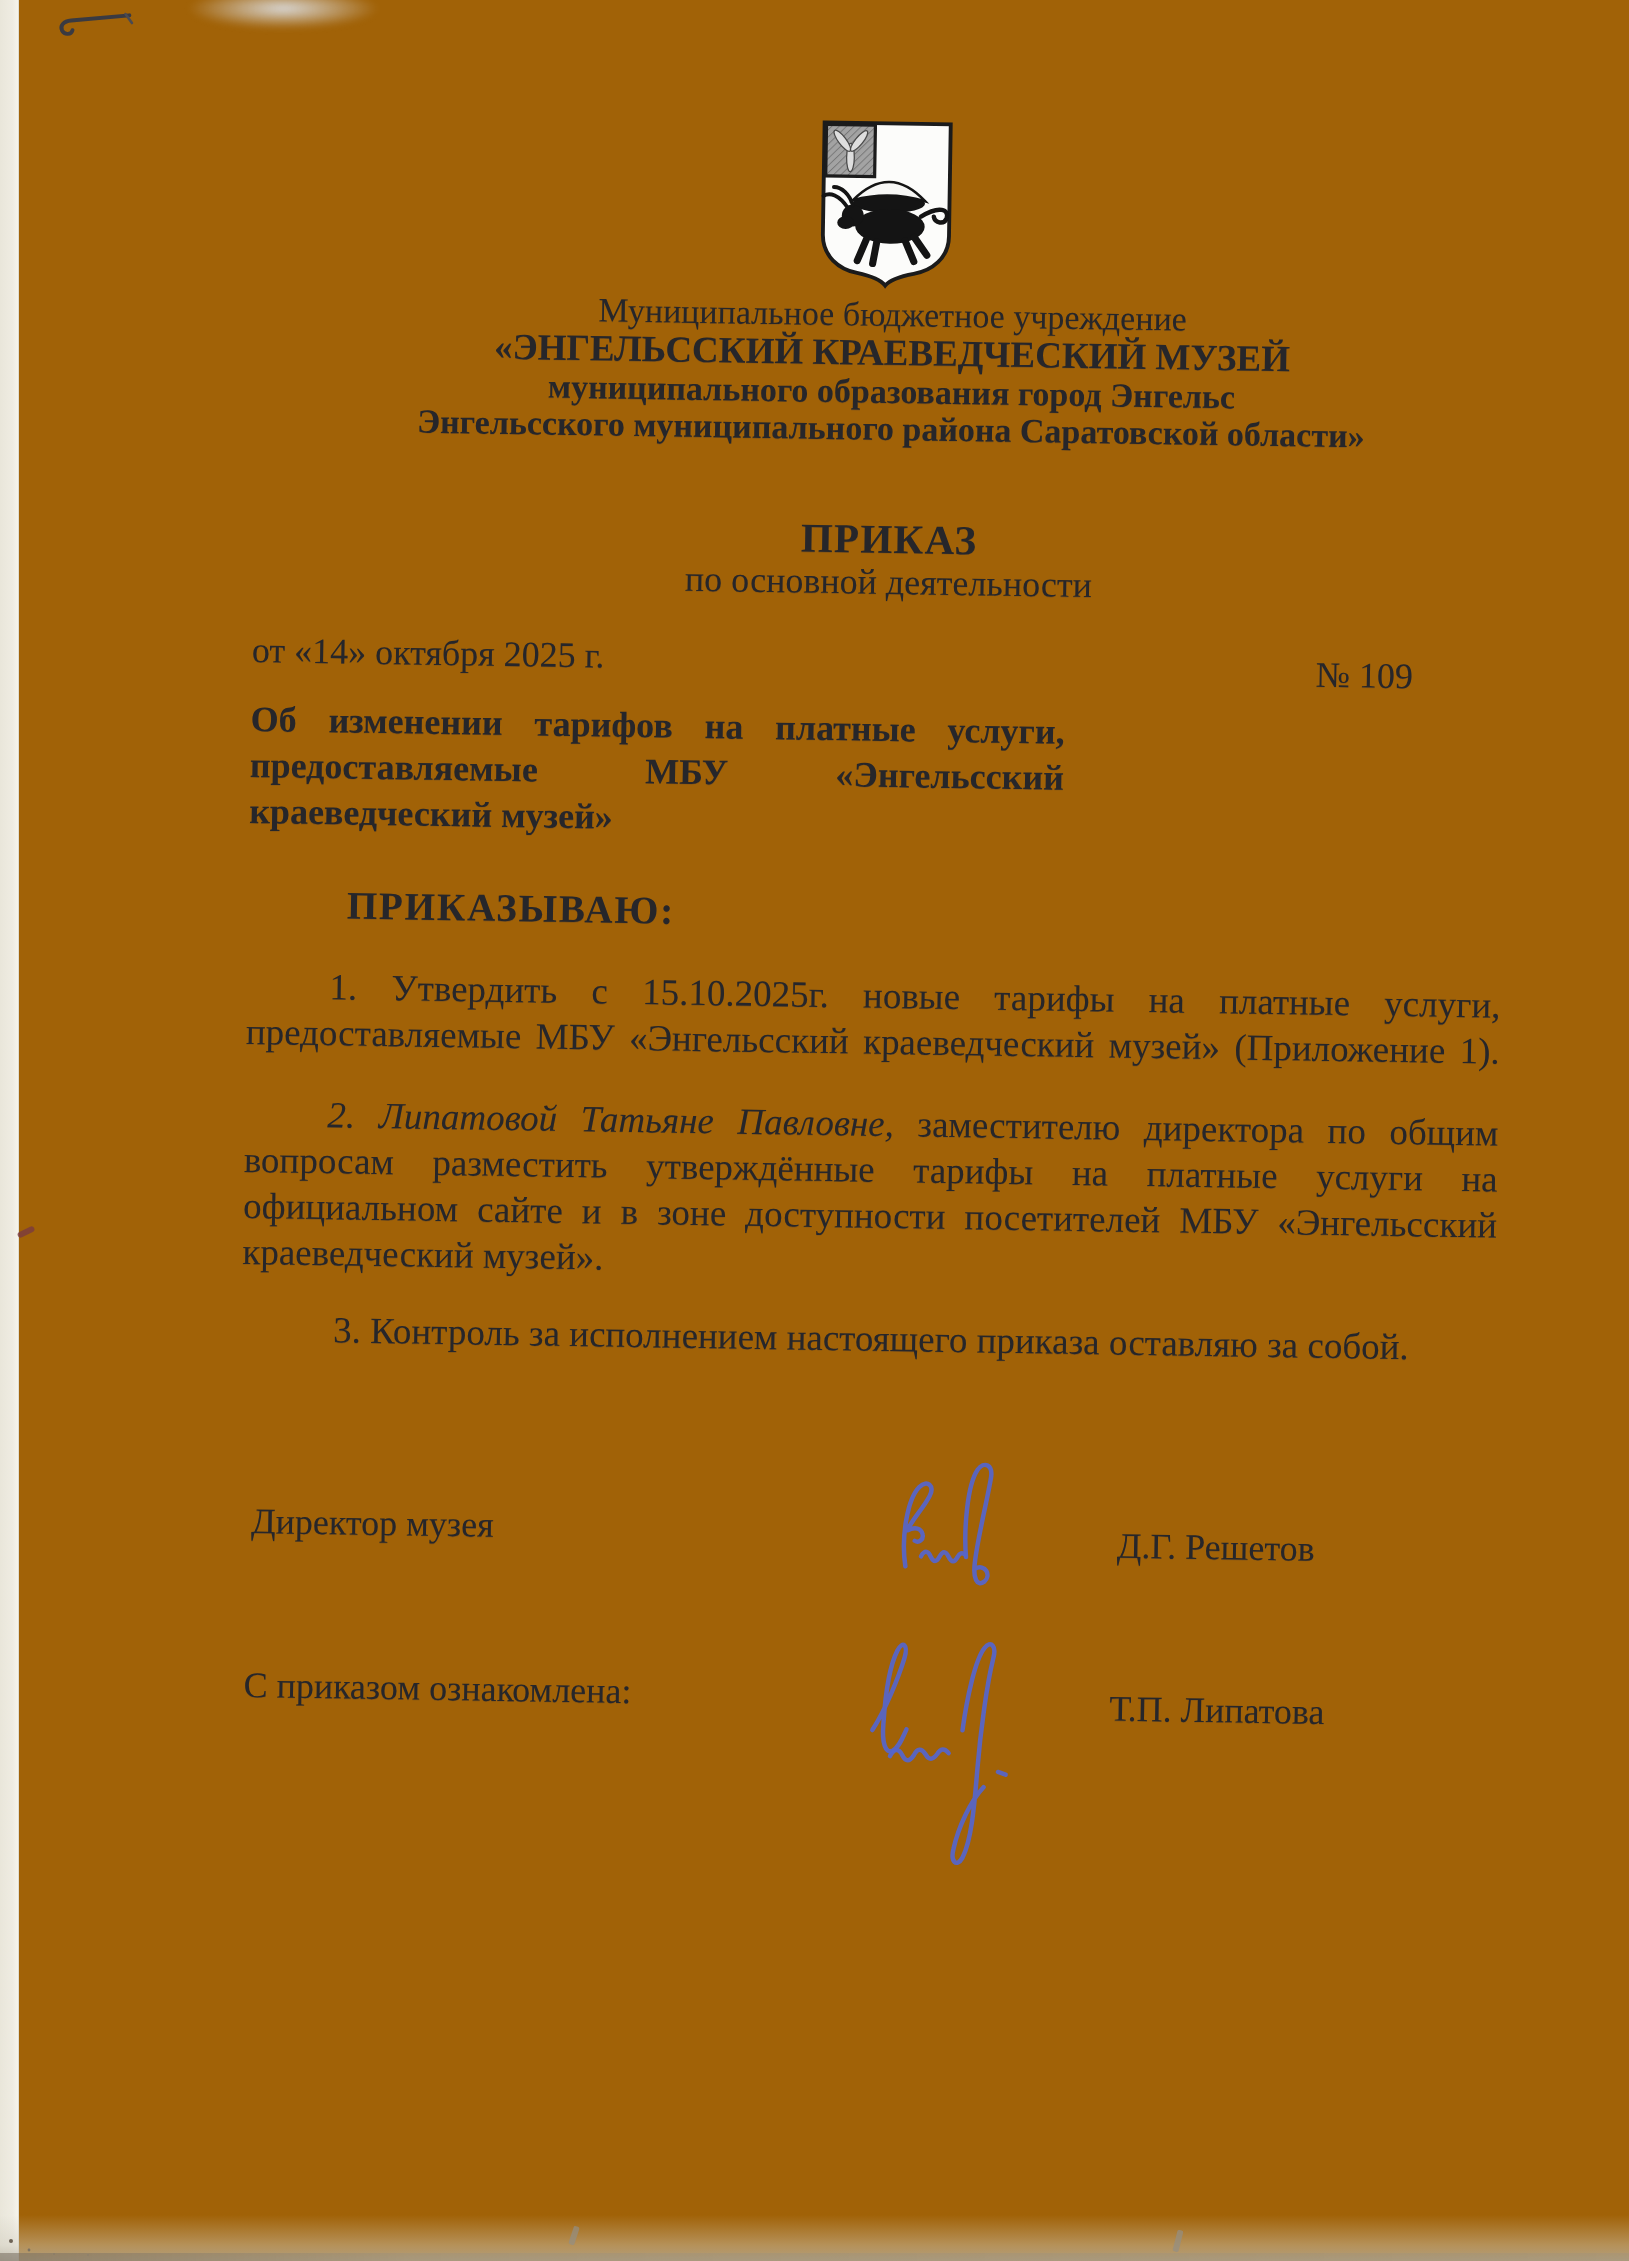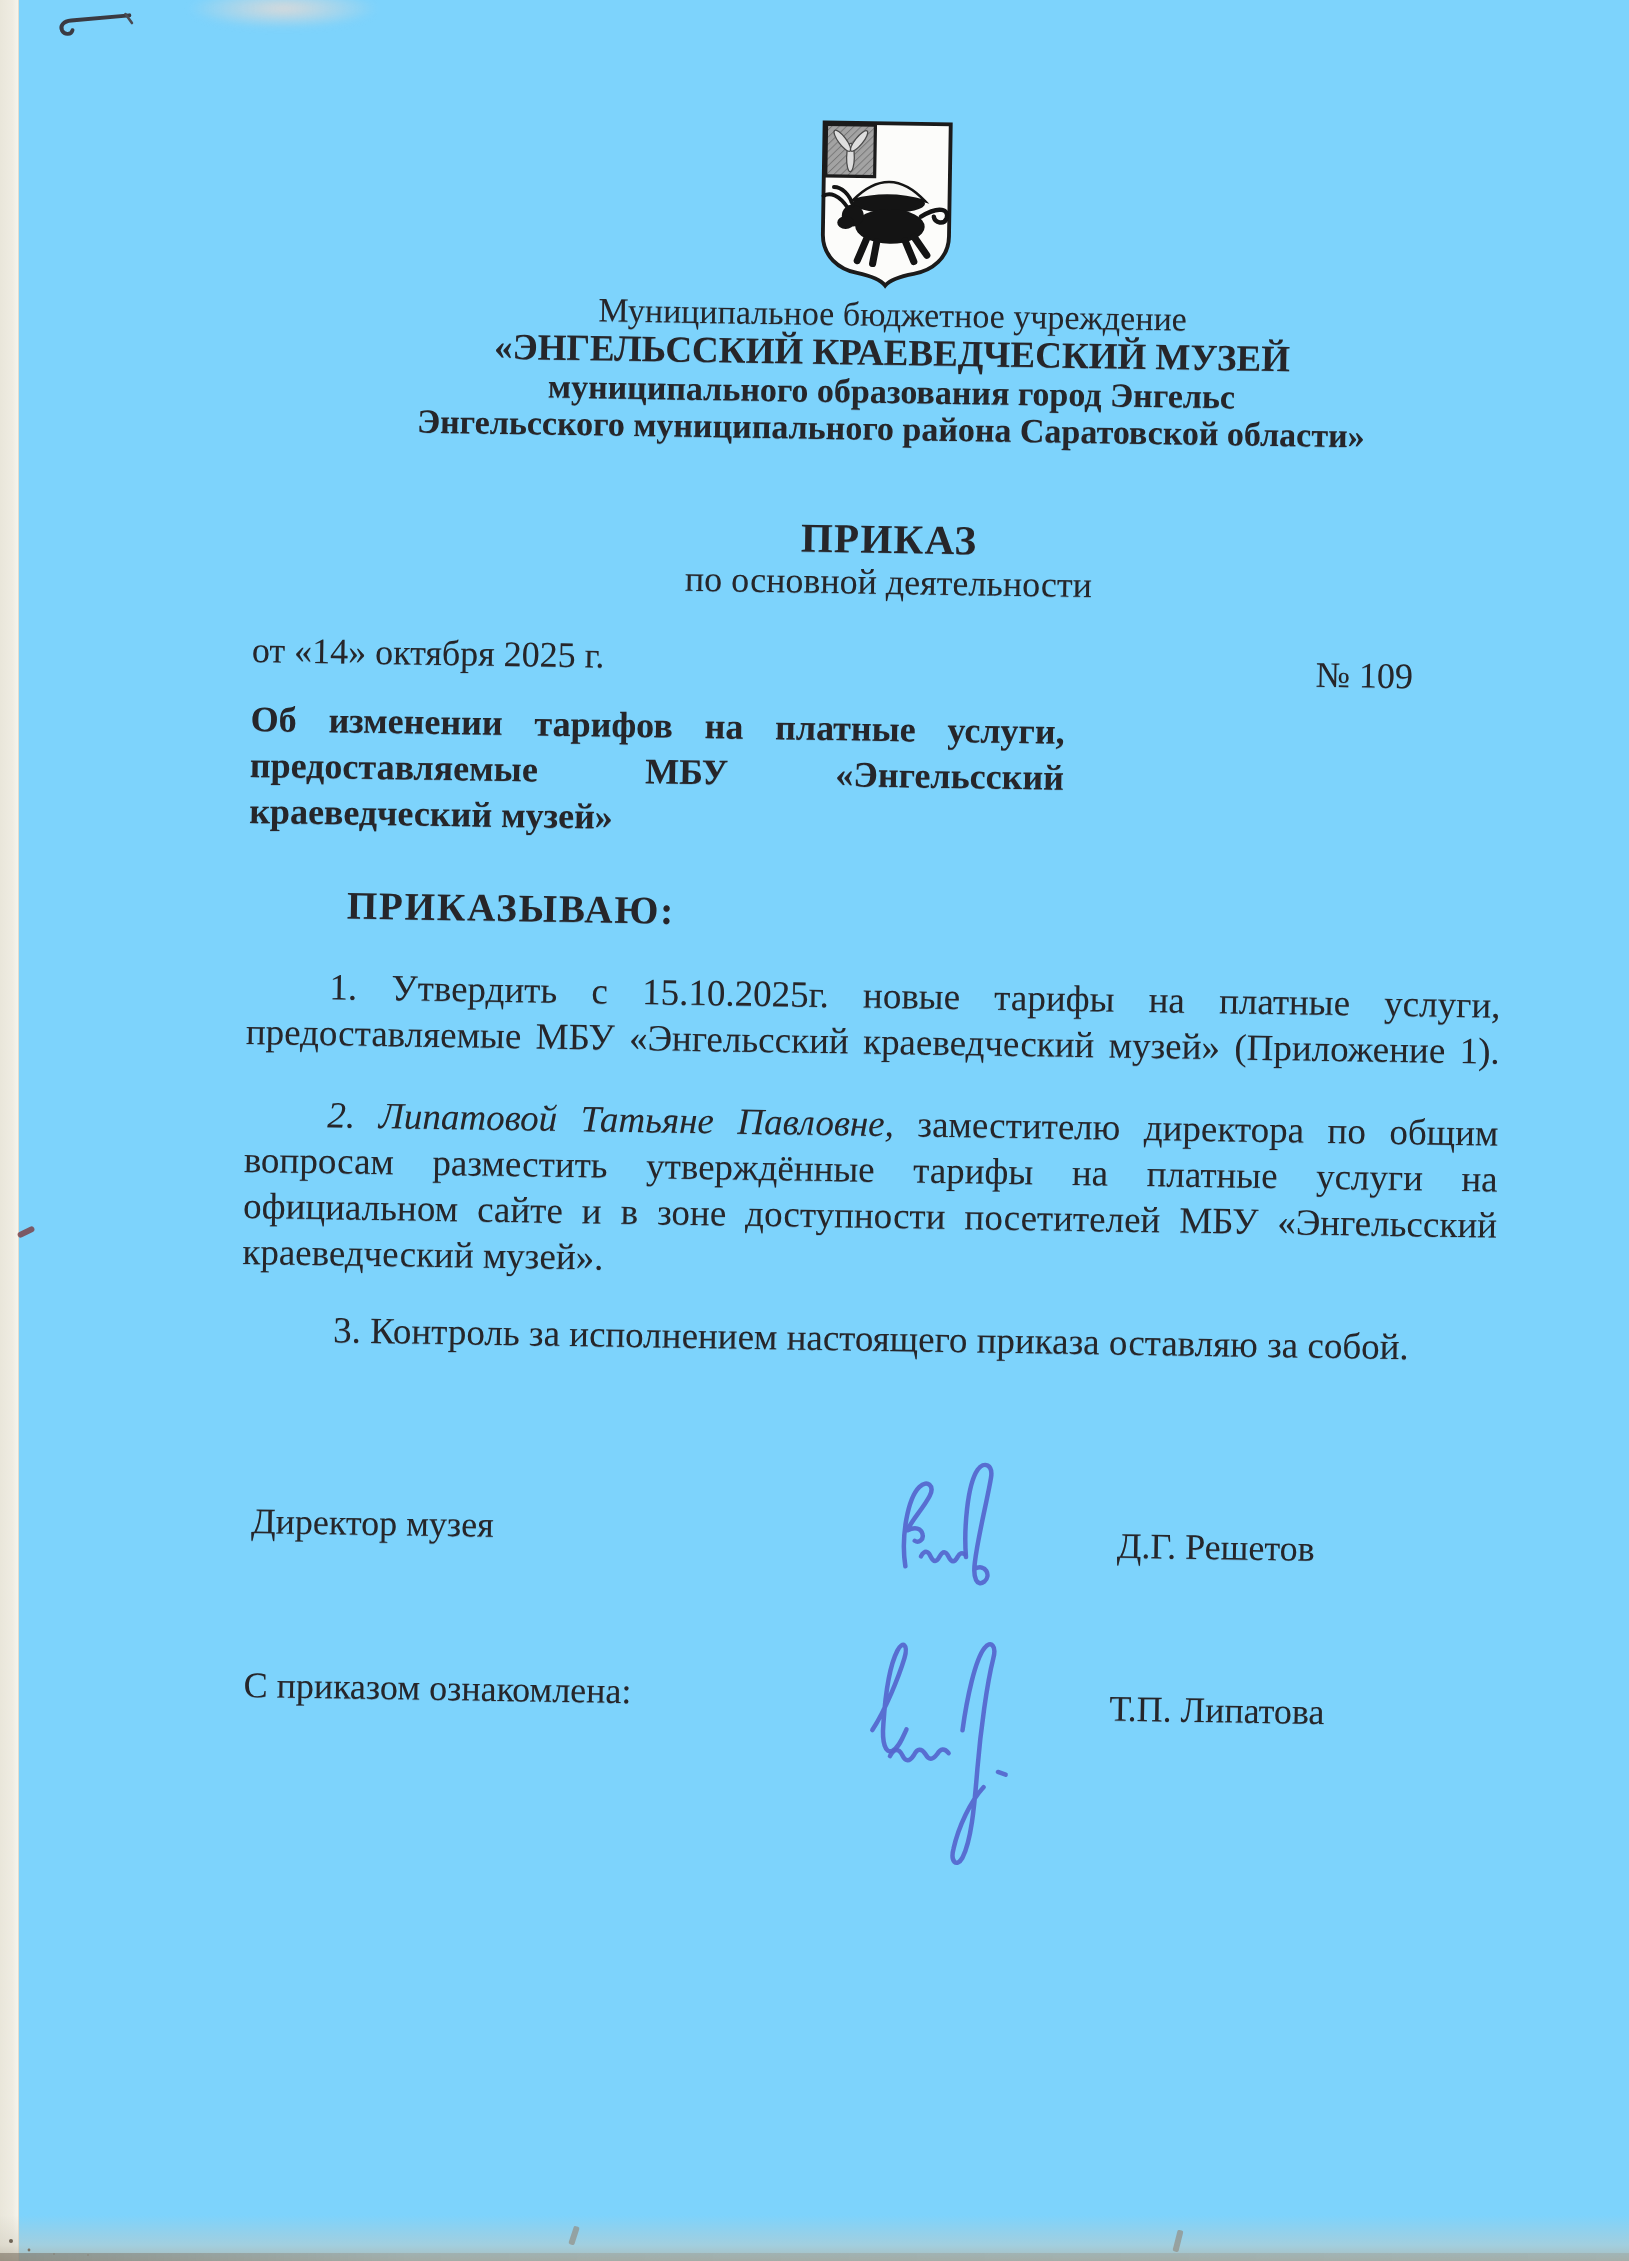--- a/index.html
+++ b/index.html
@@ -1,18 +1,18 @@
 <!DOCTYPE html>
 <html style="--ink: #26262a; --signature-blue: #5565cd;font-size:10.3px"><head>
 <meta charset="utf-8">
 <style>
   html,body{margin:0;padding:0;background:#ffffff;}
   .page{
     position:relative;width:1630px;height:2261px;overflow:hidden;
-    background:#7dd3fc;
+    background:#a16207;
     font-family:"Liberation Serif","DejaVu Serif",serif;
     color:var(--ink,#26262a);
   }
   
   .edge-left{position:absolute;left:0;top:0;width:18px;height:2261px;
     background:linear-gradient(to right,#e9e6da,#efece2 70%,#f6f4ec);
     border-right:1.3px solid #e0ddd0;}
   .smudge-top{position:absolute;left:187px;top:-11.6px;width:193px;height:41px;
     background:radial-gradient(ellipse at center,#d9d9d9 0%,rgba(217,217,217,0) 70%);
     filter:blur(3.9px);}

